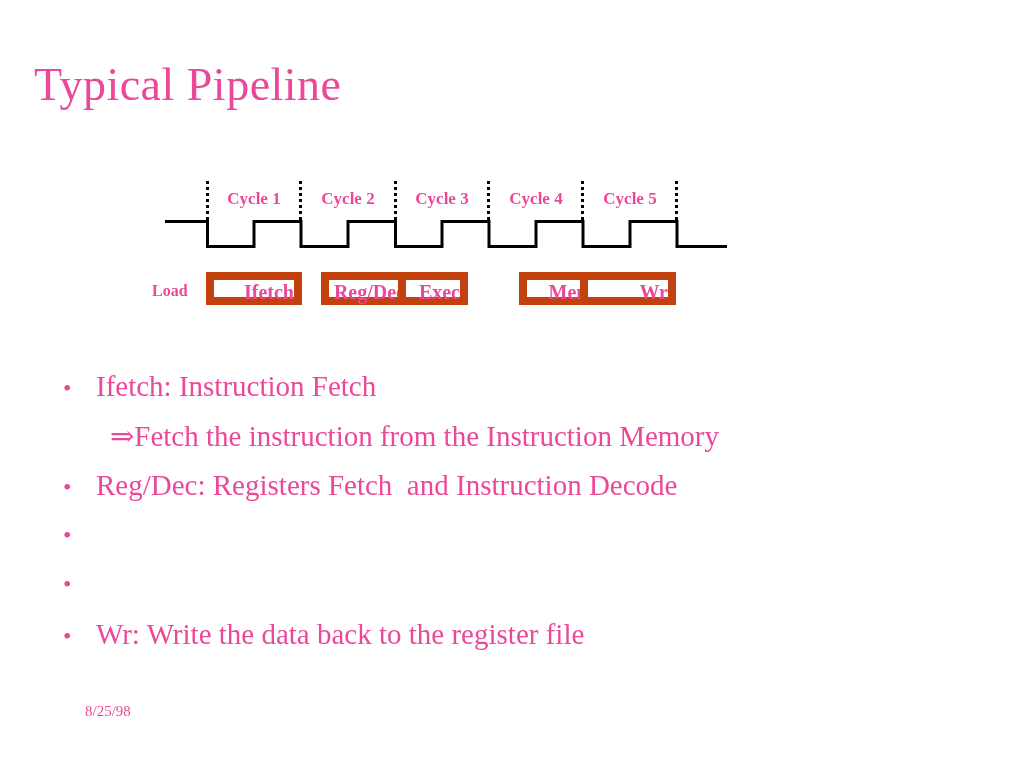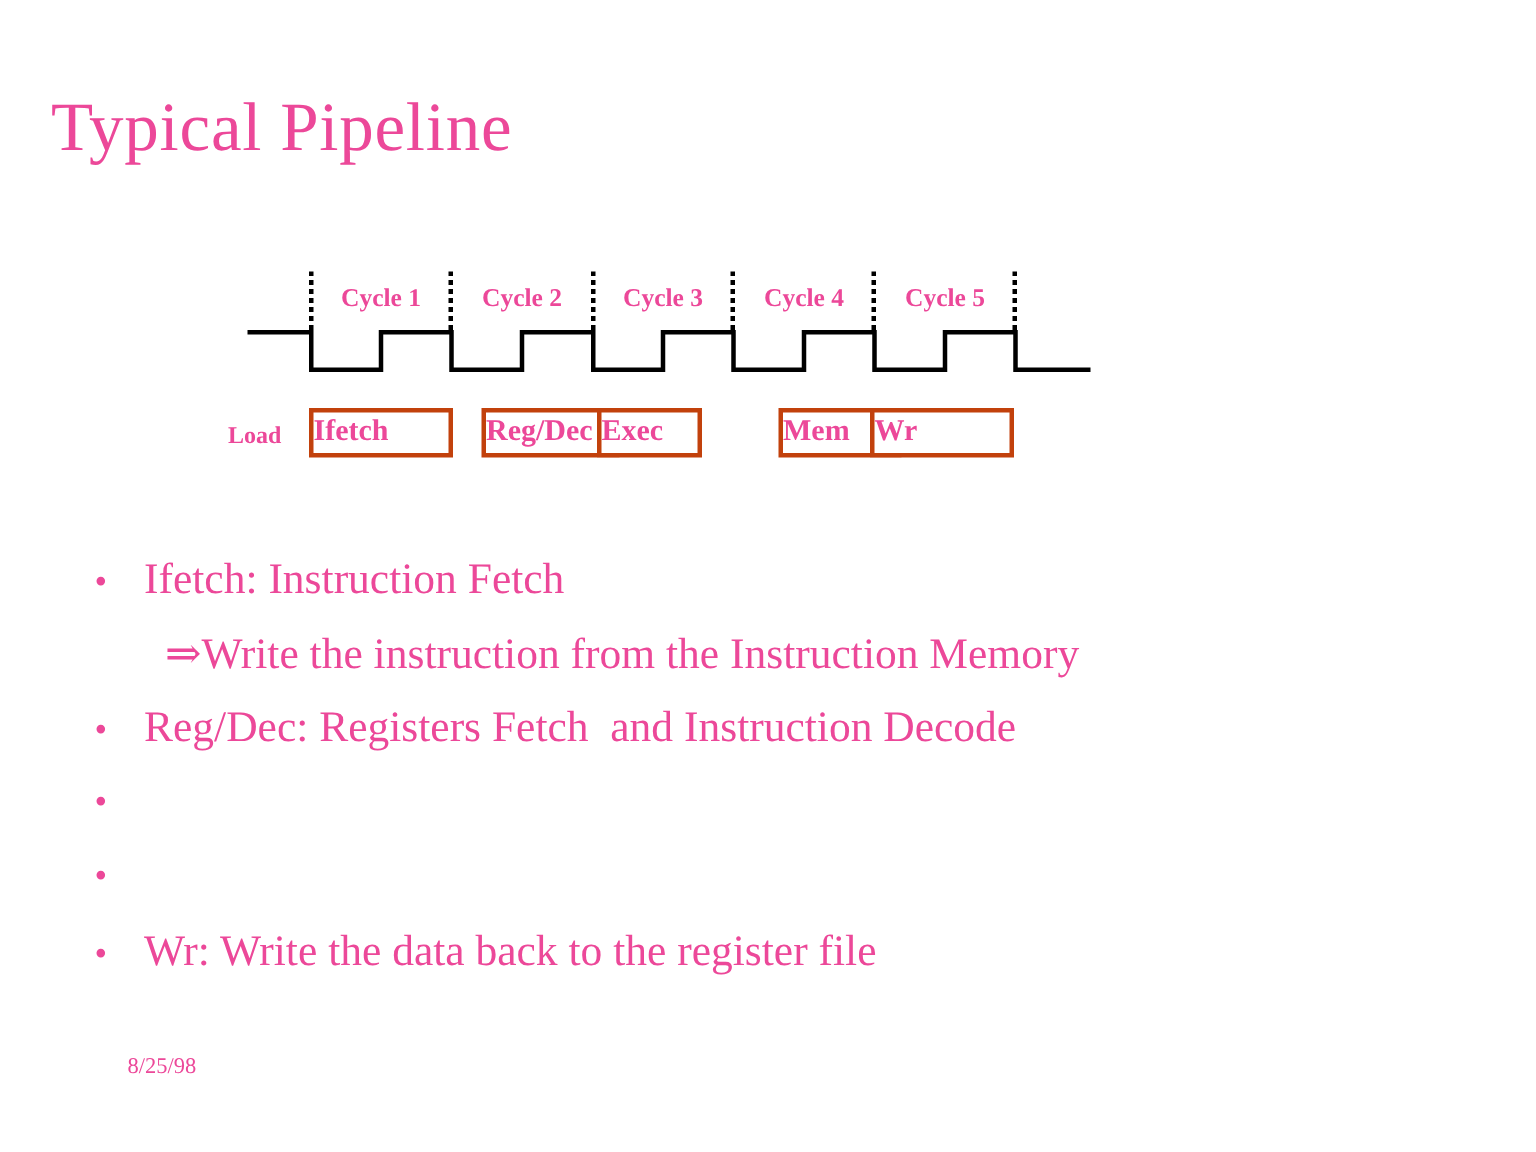--- a/index.html
+++ b/index.html
@@ -57,23 +57,23 @@
     font-size: 16px;
     font-weight: 700;
     line-height: 25px;
     white-space: nowrap;
   }
   .stage {
     position: absolute;
     top: 272px;
     height: 33px;
     box-sizing: border-box;
-    border: 3px solid #c2410c;
+    border: 8px solid #c2410c;
     background: #fff;
-    text-align: left;
+    text-align: right;
     font-size: 20px;
     font-weight: 700;
     line-height: 25px;
     white-space: nowrap;
   }
   .s1 { left: 206px; width: 96px; }
   .s2 { left: 321px; width: 92px; }
   .s3 { left: 398px; width: 70px; }
   .s4 { left: 519px; width: 82px; }
   .s5 { left: 580px; width: 96px; }
@@ -139,21 +139,21 @@
     <div class="stage s5">Wr</div>
   </div>
 
   <div class="bullets">
     <div class="brow">
       <span class="bmarker">•</span>
       <span class="btext">Ifetch: Instruction Fetch</span>
     </div>
     <div class="brow sub">
       <span class="bmarker"></span>
-      <span class="btext">⇒Write the instruction from the Instruction Memory</span>
+      <span class="btext">⇒Fetch the instruction from the Instruction Memory</span>
     </div>
     <div class="brow">
       <span class="bmarker">•</span>
       <span class="btext">Reg/Dec: Registers Fetch  and Instruction Decode</span>
     </div>
     <div class="brow">
       <span class="bmarker">•</span>
     </div>
     <div class="brow">
       <span class="bmarker">•</span>

